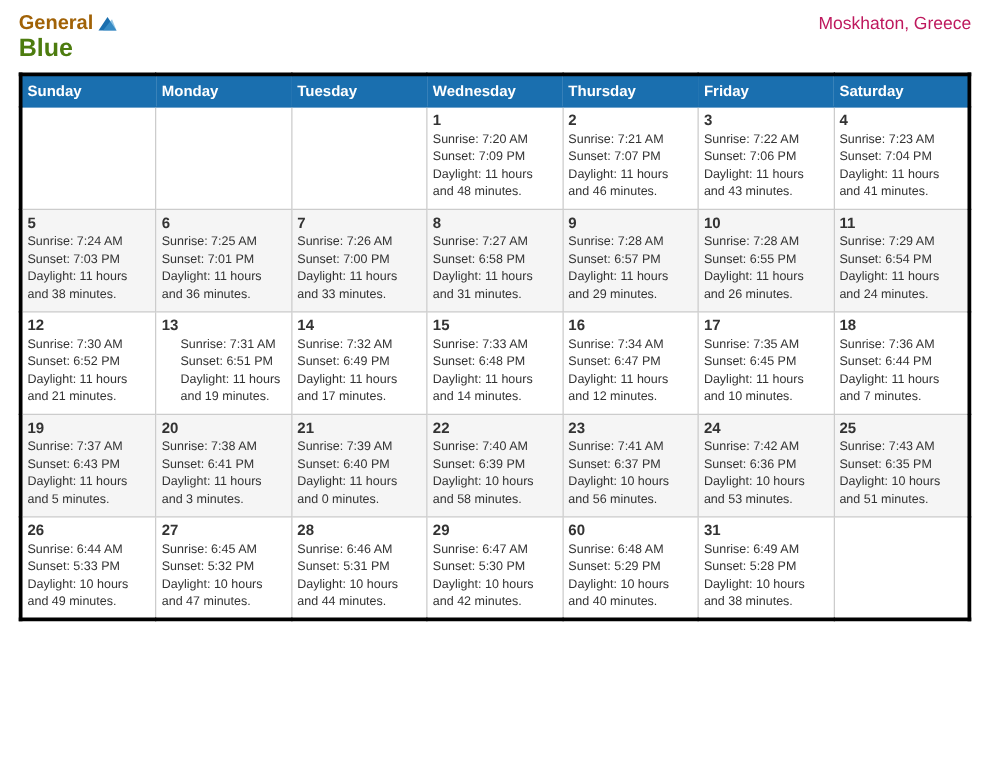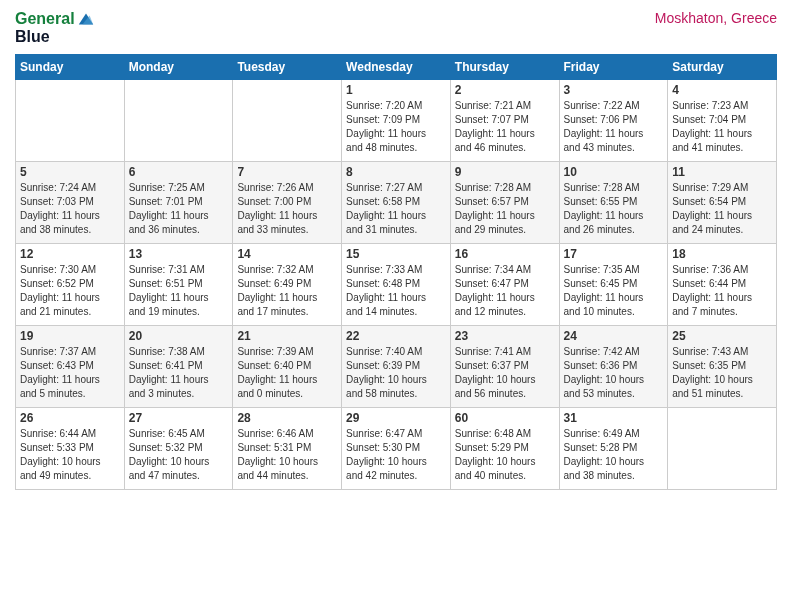--- a/index.html
+++ b/index.html
@@ -27,26 +27,26 @@
       align-items: center;
     }
     .logo-text {
       display: flex;
       flex-direction: column;
       line-height: 1.1;
     }
     .logo-general {
       font-size: 16px;
       font-weight: bold;
-      color: #15803d;
+      color: #a16207;
     }
     .logo-blue {
-      font-size: 16px;
+      font-size: 20px;
       font-weight: bold;
-      color: #0f172a;
+      color: #4d7c0f;
     }
     .logo-icon {
       width: 18px;
       height: 18px;
       margin-left: 2px;
     }
     .title-block {
       text-align: right;
     }
     .month-title {
@@ -54,21 +54,21 @@
       font-weight: normal;
       color: #333;
     }
     .subtitle {
       font-size: 14px;
       color: #be185d;
     }
     .calendar {
       width: 100%;
       border-collapse: collapse;
-      border: 1px solid #000000;
+      border: 3px solid #000000;
       padding-left: 23px;
     }
     .calendar th {
       background: #1a6faf;
       color: #fff;
       font-size: 12px;
       font-weight: bold;
       padding: 5px 4px;
       text-align: left;
       border: 1px solid #1a6faf;
@@ -222,21 +222,21 @@
         <tr>
           <td>
             <span class="day-number">12</span>
             <div class="day-info" style="white-space: pre-line;">Sunrise: 7:30 AM
 Sunset: 6:52 PM
 Daylight: 11 hours
 and 21 minutes.</div>
           </td>
           <td>
             <span class="day-number">13</span>
-            <div class="day-info" style="white-space: pre-line;">Sunrise: 7:31 AM
+            <div class="day-info" style="white-space: pre-line; margin-left: 15px;">Sunrise: 7:31 AM
 Sunset: 6:51 PM
 Daylight: 11 hours
 and 19 minutes.</div>
           </td>
           <td>
             <span class="day-number">14</span>
             <div class="day-info" style="white-space: pre-line;">Sunrise: 7:32 AM
 Sunset: 6:49 PM
 Daylight: 11 hours
 and 17 minutes.</div>

